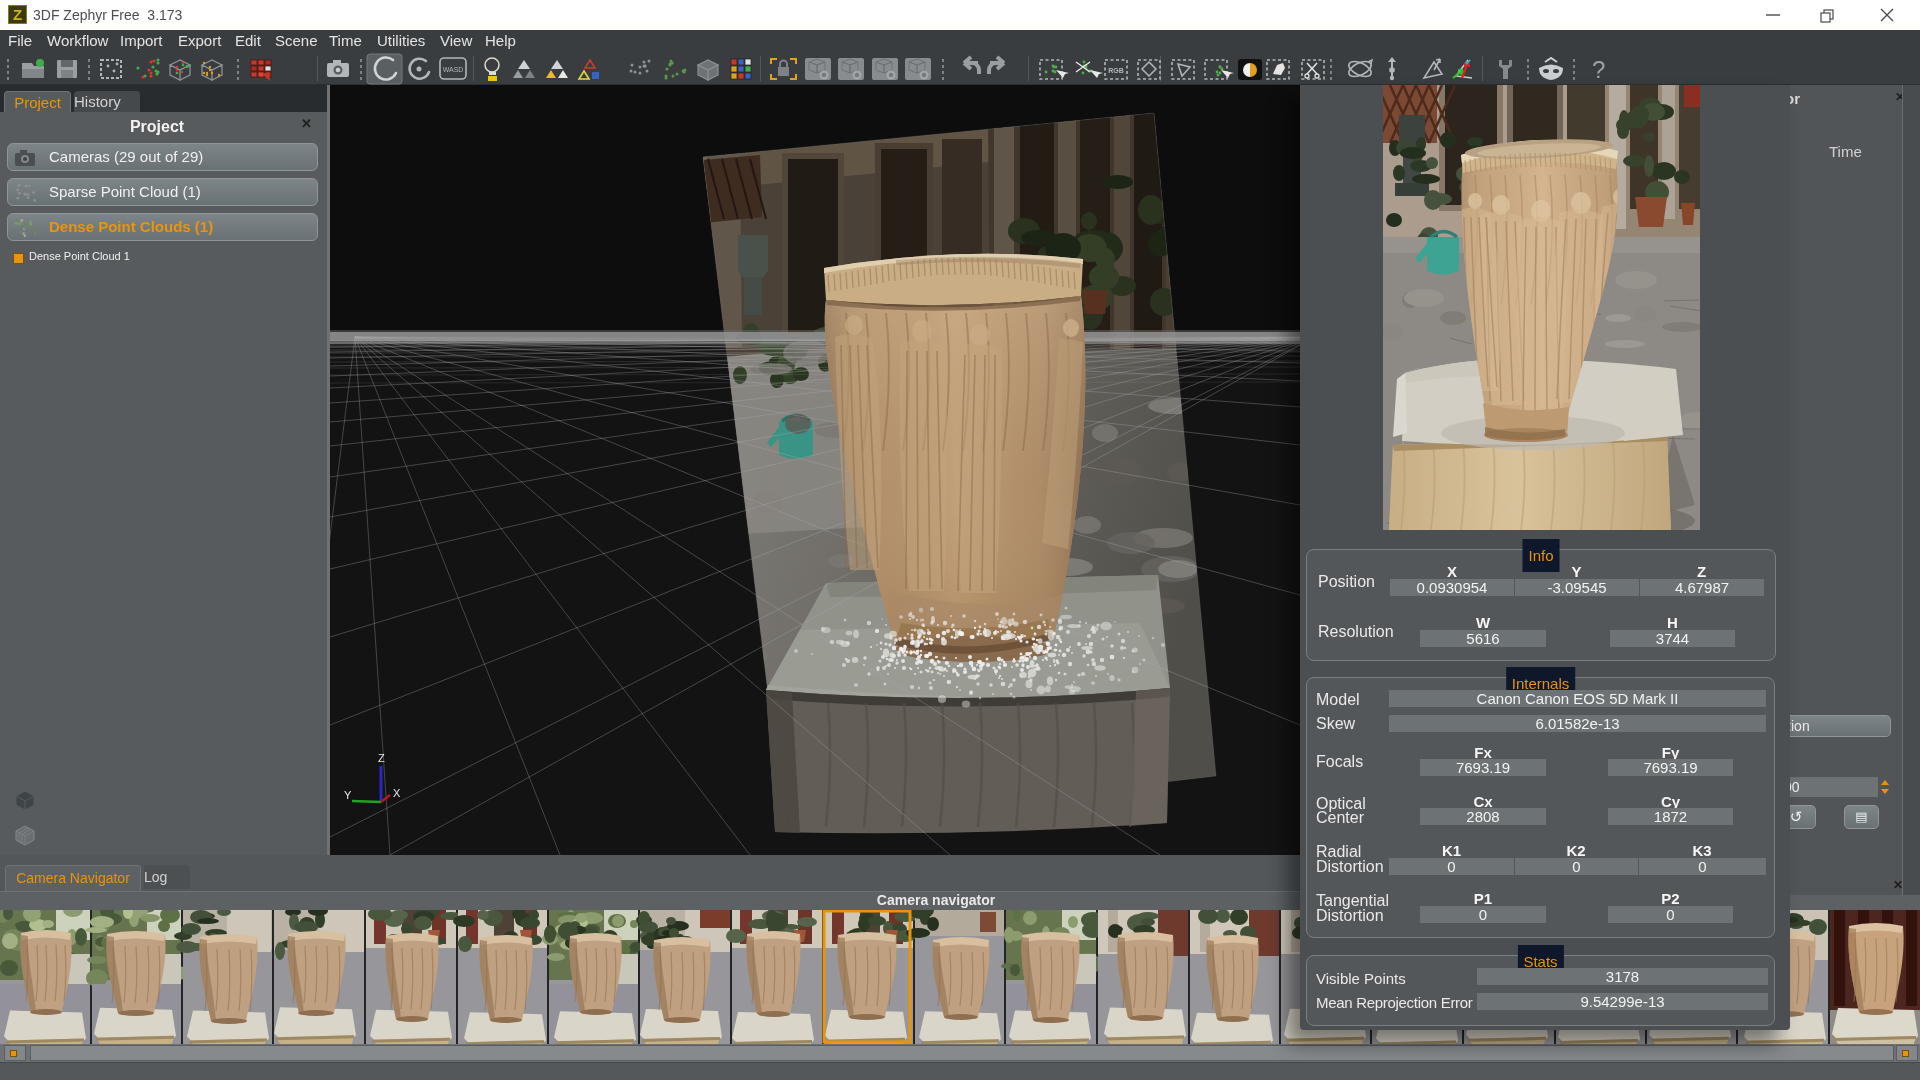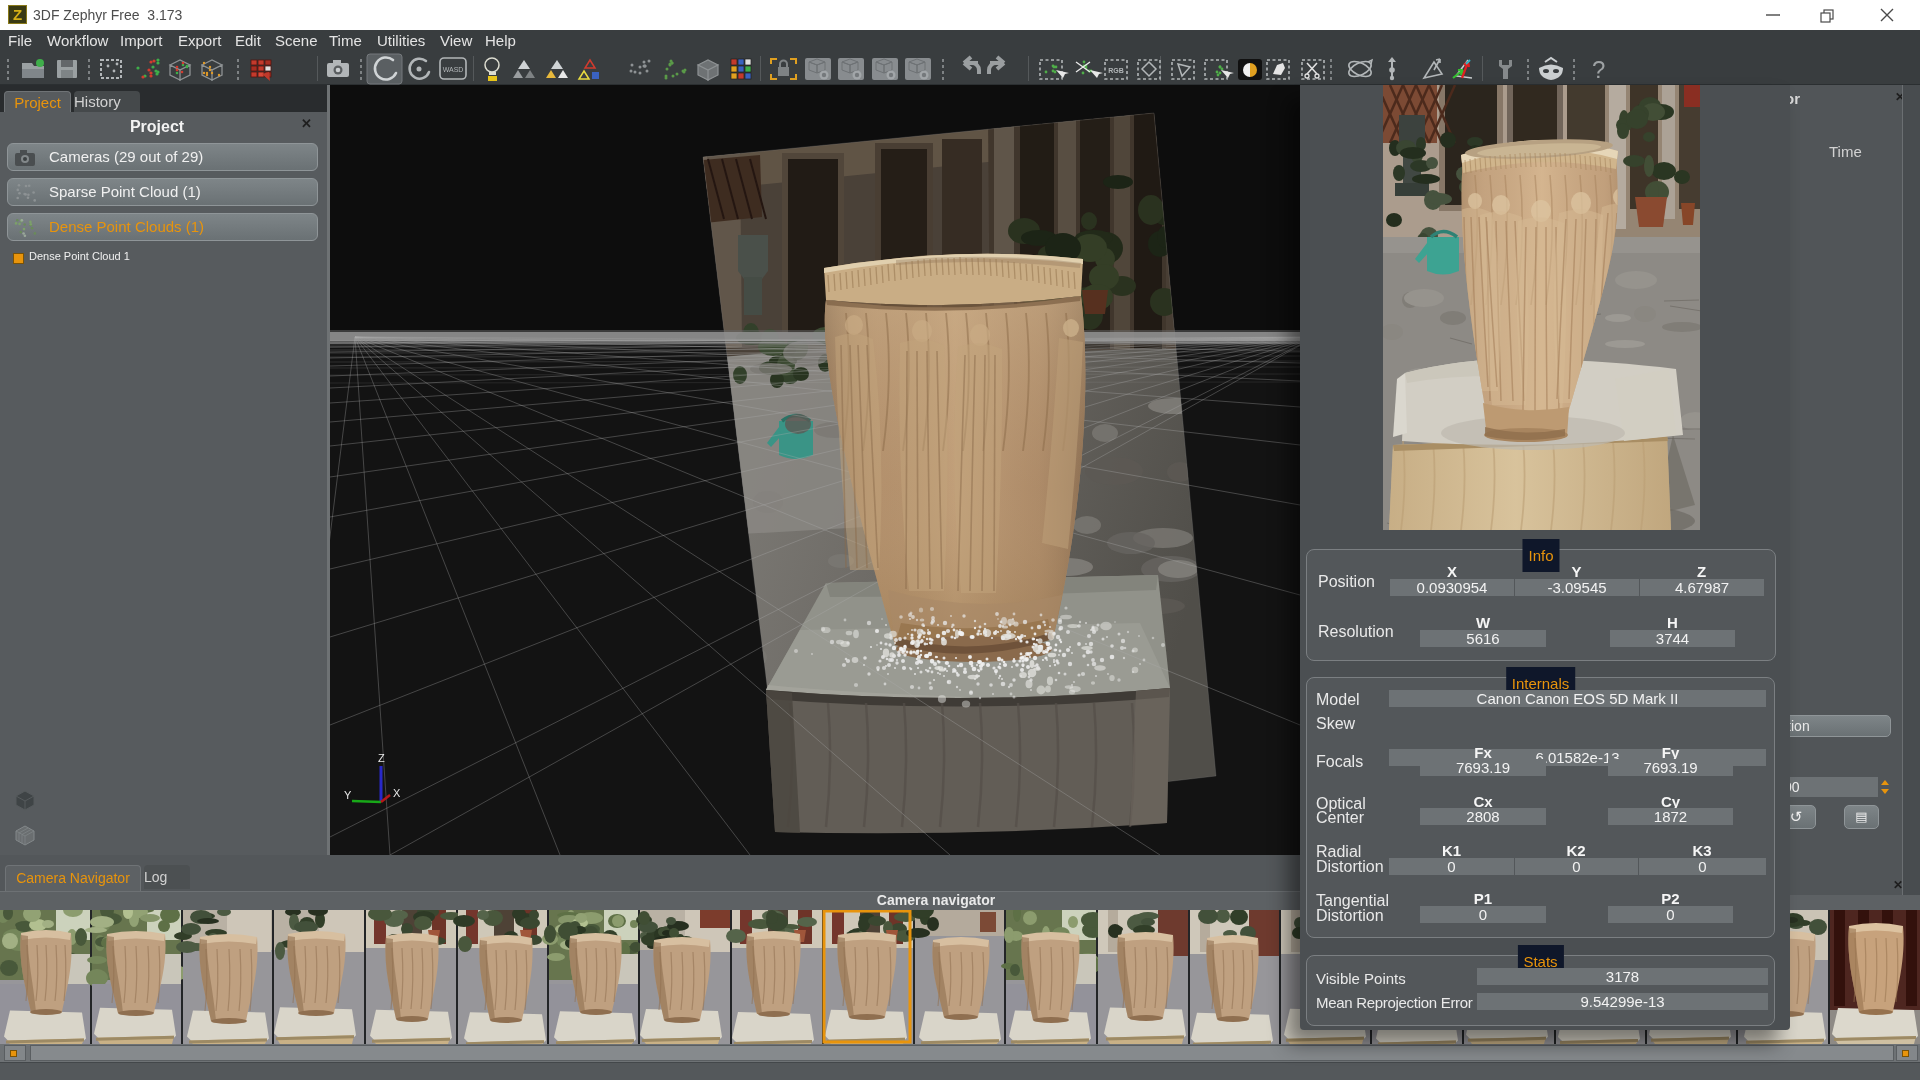--- a/index.html
+++ b/index.html
@@ -296,21 +296,21 @@
       <circle cx="5.5" cy="11.2" r="1.3" fill="#8d9294"></circle>
       <circle cx="14.0" cy="15.7" r="1.3" fill="#8d9294"></circle>
       <circle cx="3.8" cy="7.9" r="1.3" fill="#8d9294"></circle>
       <circle cx="3.7" cy="16.0" r="1.3" fill="#8d9294"></circle>
       <circle cx="15.2" cy="3.7" r="1.3" fill="#8d9294"></circle>
       <circle cx="20.7" cy="18.4" r="1.3" fill="#8d9294"></circle>
       <circle cx="14.4" cy="12.8" r="1.3" fill="#8d9294"></circle>
       <circle cx="5.0" cy="3.2" r="1.3" fill="#8d9294"></circle>
       <circle cx="12.0" cy="4.0" r="1.3" fill="#8d9294"></circle>
     </svg>
-<div class="btn" style="top:128px;color:#e8940c;">Dense Point Clouds (1)</div>
+<div class="btn" style="top:128px;color:#e8940c;font-weight:bold;">Dense Point Clouds (1)</div>
     <svg class="abs" style="left:14px;top:132px" width="24" height="22">
       <circle cx="5.6" cy="6.9" r="1.3" fill="#7ca06a"></circle>
       <circle cx="16.8" cy="8.2" r="1.3" fill="#6a8a5a"></circle>
       <circle cx="18.0" cy="11.3" r="1.3" fill="#6a8a5a"></circle>
       <circle cx="7.6" cy="3.1" r="1.3" fill="#7ca06a"></circle>
       <circle cx="10.7" cy="7.5" r="1.3" fill="#6a8a5a"></circle>
       <circle cx="20.9" cy="16.4" r="1.3" fill="#6a8a5a"></circle>
       <circle cx="6.8" cy="15.1" r="1.3" fill="#6a8a5a"></circle>
       <circle cx="7.5" cy="4.1" r="1.3" fill="#7ca06a"></circle>
       <circle cx="9.6" cy="16.5" r="1.3" fill="#9aa89a"></circle>
@@ -1976,21 +1976,21 @@
     <div class="lbl" style="left:18px;top:538px">Resolution</div>
     <div class="hdr" style="left:120px;top:529px;width:126px">W</div>
     <div class="hdr" style="left:310px;top:529px;width:125px">H</div>
     <div class="fld" style="left:120px;top:545px;width:126px">5616</div>
     <div class="fld" style="left:310px;top:545px;width:125px">3744</div>
     <div class="grp" style="left:6px;top:592px;width:469px;height:261px"></div>
     <div class="gtit" style="left:240.5px;top:582px;transform:translateX(-50%)">Internals</div>
     <div class="lbl" style="left:16px;top:606px">Model</div>
     <div class="fld" style="left:89px;top:605px;width:377px">Canon Canon EOS 5D Mark II</div>
     <div class="lbl" style="left:16px;top:630px">Skew</div>
-    <div class="fld" style="left:89px;top:664px;width:377px">6.01582e-13</div>
+    <div class="fld" style="left:89px;top:630px;width:377px">6.01582e-13</div>
     <div class="lbl" style="left:16px;top:668px">Focals</div>
     <div class="hdr" style="left:120px;top:659px;width:126px">Fx</div>
     <div class="hdr" style="left:308px;top:659px;width:125px">Fy</div>
     <div class="fld" style="left:120px;top:674px;width:126px">7693.19</div>
     <div class="fld" style="left:308px;top:674px;width:125px">7693.19</div>
     <div class="lbl" style="left:16px;top:710px">Optical</div>
     <div class="lbl" style="left:16px;top:724px">Center</div>
     <div class="hdr" style="left:120px;top:708px;width:126px">Cx</div>
     <div class="hdr" style="left:308px;top:708px;width:125px">Cy</div>
     <div class="fld" style="left:120px;top:723px;width:126px">2808</div>

